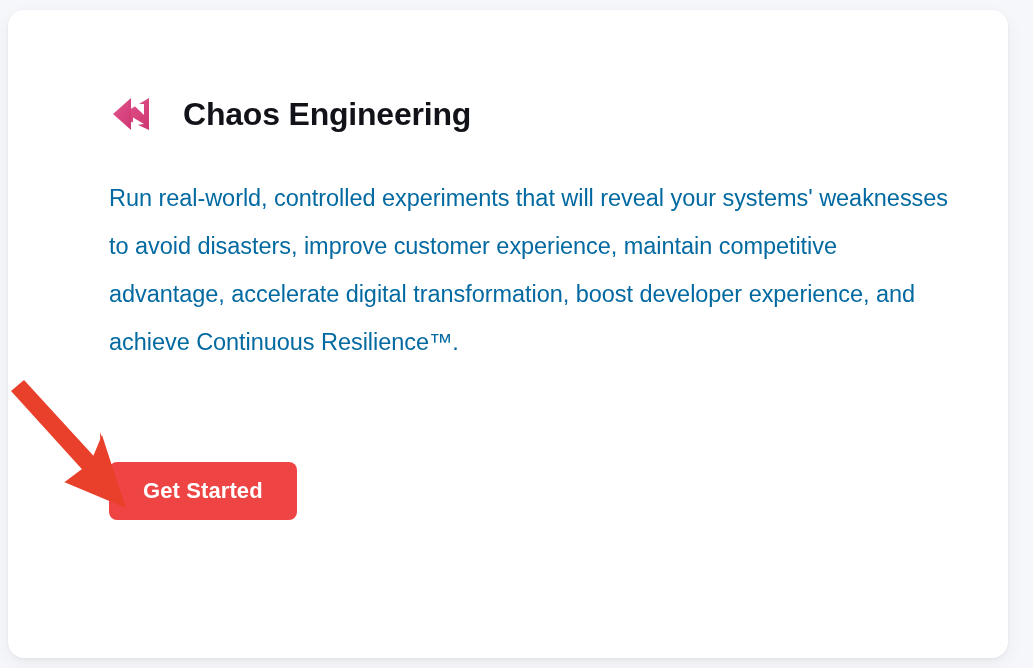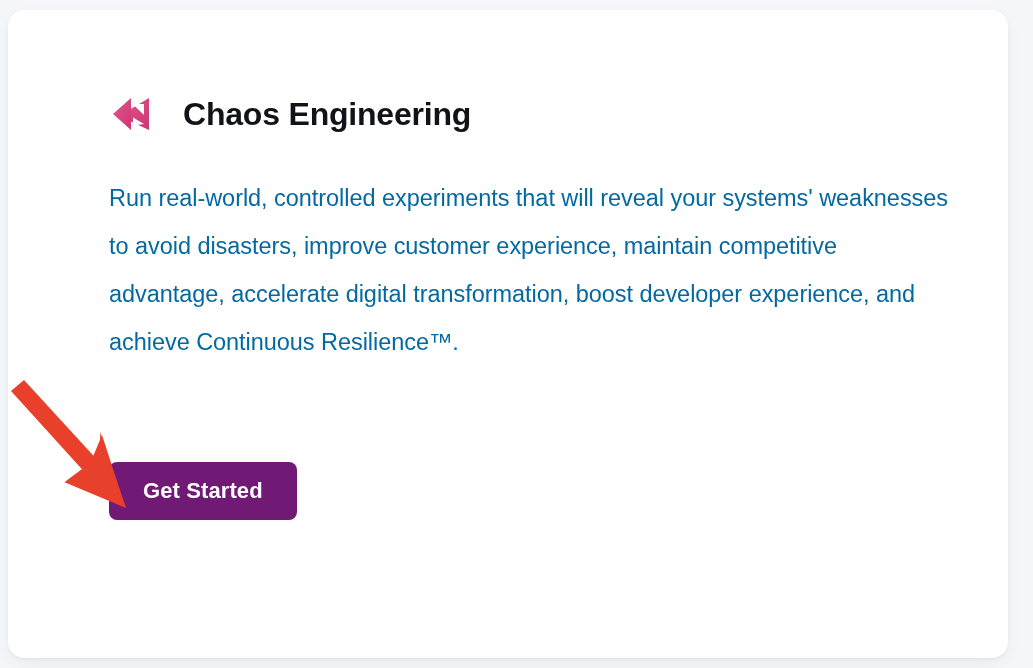--- a/index.html
+++ b/index.html
@@ -80,21 +80,21 @@
     letter-spacing: -0.05px;
   }
 
   
   .cta-wrap {
     padding-top: 96px;
   }
 
   .cta-button {
     display: inline-block;
-    background: #701a75;
+    background: #ef4444;
     color: #ffffff;
     border: none;
     border-radius: 8px;
     font-family: "Liberation Sans", sans-serif;
     font-size: 22px;
     font-weight: bold;
     letter-spacing: 0.1px;
     padding: 0 34px;
     height: 58px;
     line-height: 58px;

